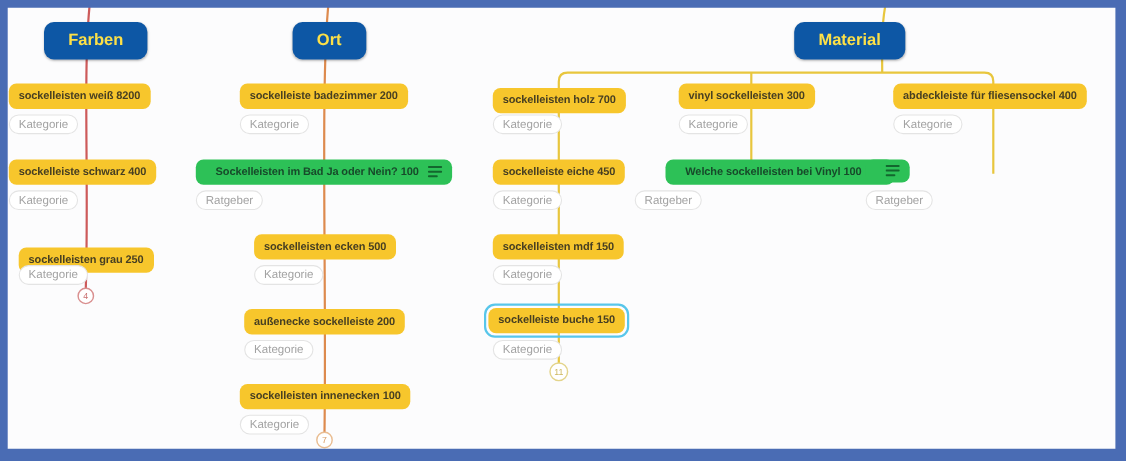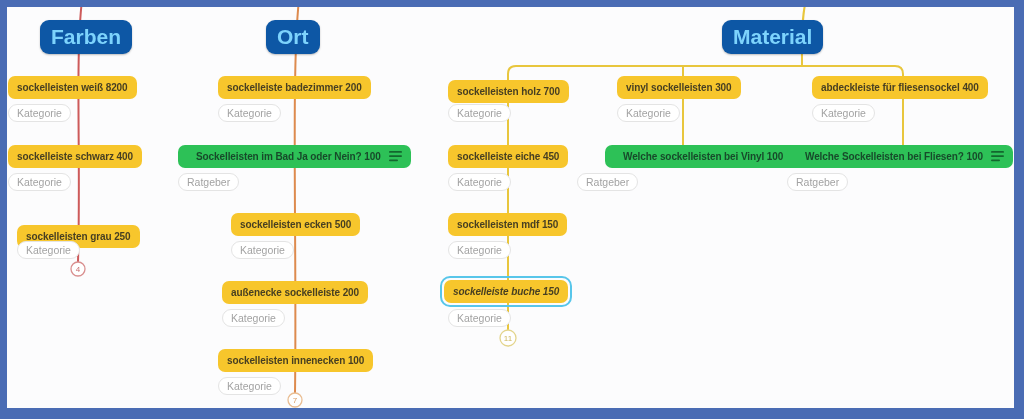--- a/index.html
+++ b/index.html
@@ -9,23 +9,23 @@
     font-family:"Liberation Sans", sans-serif;
   }
   .wires{position:absolute;left:0;top:0;z-index:1;}
   .frame{
     position:absolute;inset:0;z-index:10;pointer-events:none;
     border:7px solid #4a6cb4;border-right-width:10px;border-bottom-width:11px;
     box-sizing:border-box;
   }
   .branch-btn{
     position:absolute;z-index:3;
-    background:#0d57a5;color:#7dd3fc;
-    font-size:21px;font-weight:700;line-height:18px;
-    padding:8px 11px;border-radius:9px;white-space:nowrap;
+    background:#0d57a5;color:#fde047;
+    font-size:15px;font-weight:700;line-height:18px;
+    padding:8px 22px;border-radius:9px;white-space:nowrap;
     box-shadow:0 1px 2px rgba(0,0,0,.25);
     cursor:pointer;
   }
   .node{
     position:absolute;z-index:2;
     white-space:nowrap;font-size:10px;font-weight:700;letter-spacing:-0.1px;
     line-height:13px;padding:5px 9px;border-radius:7px;
     color:#473f22;cursor:pointer;
   }
   .kw{background:#f7c62c;}
@@ -35,21 +35,21 @@
   }
   .q .menu-ic{display:inline-flex;align-items:center;}
   .tag{
     position:absolute;z-index:2;
     font-size:10.5px;color:#a3a3a3;background:#ffffff;
     border:1px solid #e4e4e4;border-radius:9px;
     padding:2px 8px;line-height:12px;white-space:nowrap;
   }
   .sel{
     position:absolute;z-index:2;
-    border:2px solid #58c6ea;border-radius:10px;padding:2px;font-style:italic;
+    border:2px solid #58c6ea;border-radius:10px;padding:2px;
   }
   .sel .node{position:static;display:block;}
 </style>
 </head>
 <body>
 
 <svg class="wires" width="1024" height="419">
 
   <path d="M 82 0 C 75 60 81 160 78 262" fill="none" stroke="#cd5a5a" stroke-width="2"></path>
 
@@ -140,21 +140,20 @@
       <rect x="0" y="8.4" width="9" height="1.8" rx="0.9" fill="#13672e"></rect>
     </svg>
   </span>
 </div>
 <div class="tag" style="left:577px;top:173px">Ratgeber</div>
 
 <div class="node kw" style="left:812px;top:76px">abdeckleiste für fliesensockel 400</div>
 <div class="tag" style="left:812px;top:104px">Kategorie</div>
 
 <div class="node q" style="left:787px;top:145px">
-  <span>Welche Sockelleisten bei Fliesen? 100</span>
   <span class="menu-ic">
     <svg width="13" height="11" viewBox="0 0 13 11">
       <rect x="0" y="0" width="13" height="1.8" rx="0.9" fill="#13672e"></rect>
       <rect x="0" y="4.2" width="13" height="1.8" rx="0.9" fill="#13672e"></rect>
       <rect x="0" y="8.4" width="9" height="1.8" rx="0.9" fill="#13672e"></rect>
     </svg>
   </span>
 </div>
 <div class="tag" style="left:787px;top:173px">Ratgeber</div>
 

